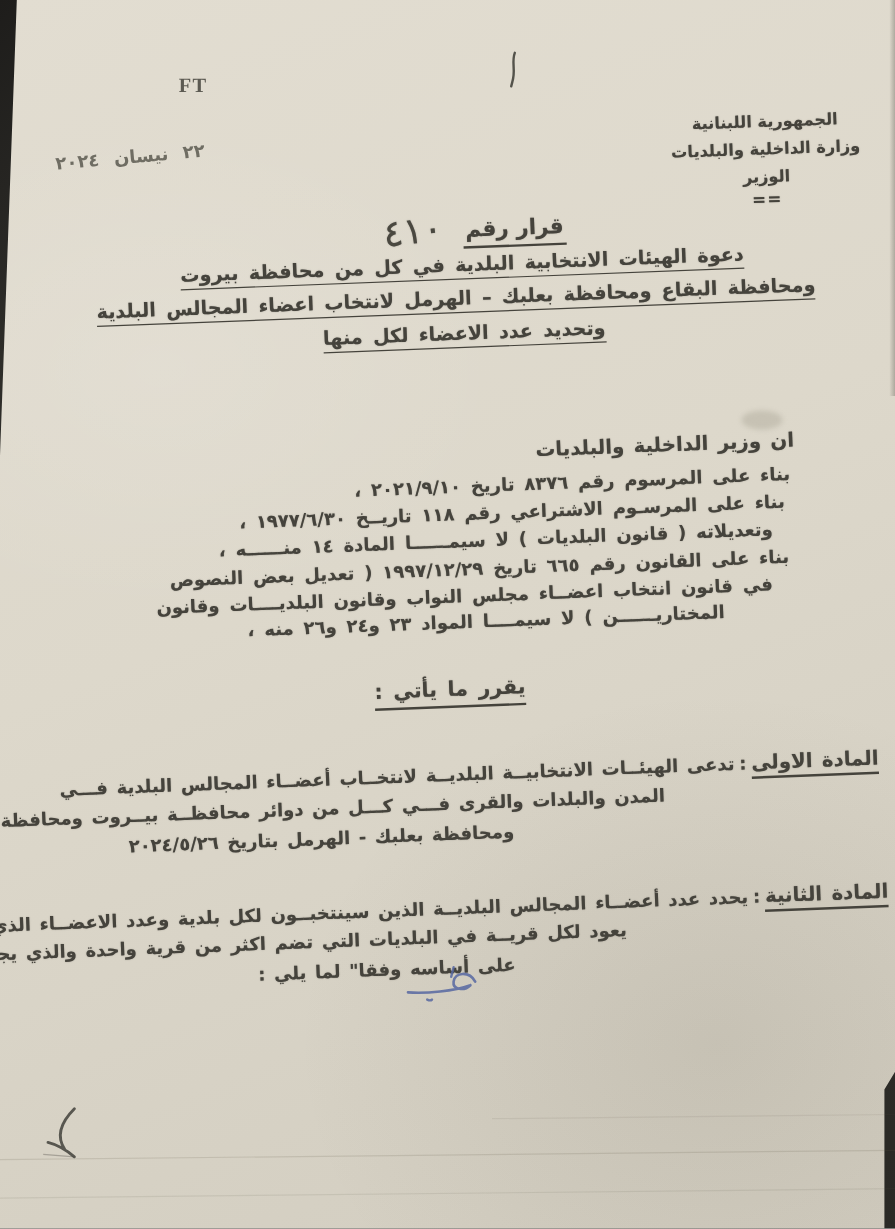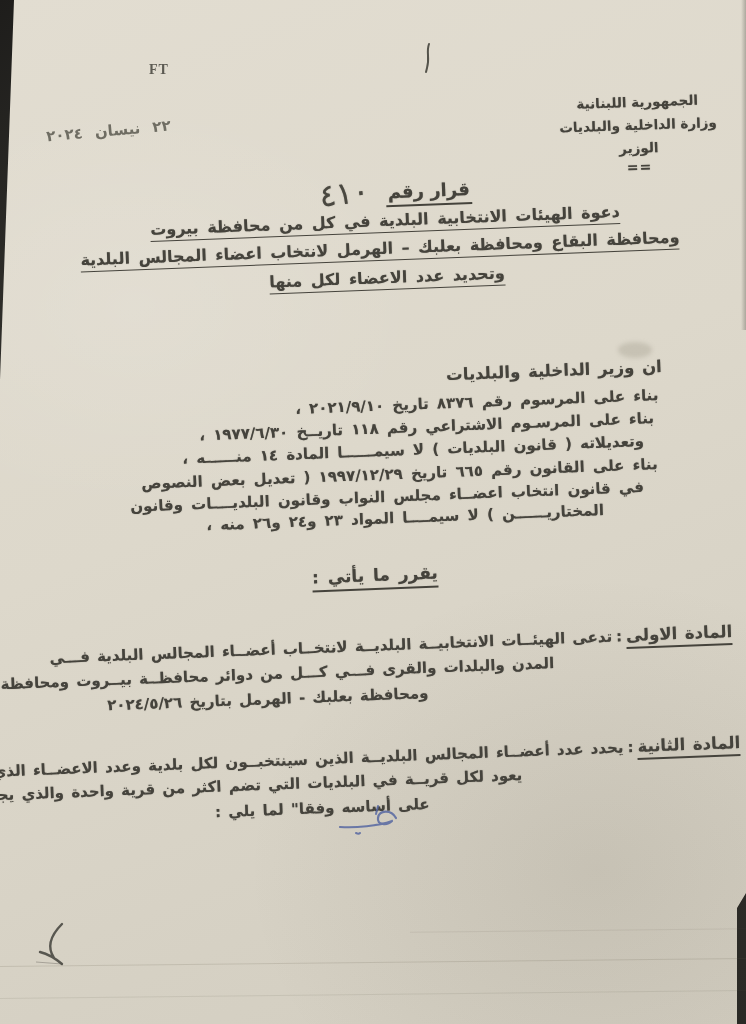--- a/index.html
+++ b/index.html
@@ -33,21 +33,21 @@
   .tilt-l{transform-origin:0 50%;}
   .tilt-c{transform:translateX(-50%) rotate(-2.2deg);}
 
   .letterhead{right:30px;top:88px;font-size:13.5px;font-weight:700;line-height:23px;
     text-align:center;transform:rotate(-2deg);transform-origin:100% 0;}
   .letterhead .sep{line-height:14px;font-size:14px;letter-spacing:1px;}
 
   .stamp-date{left:46px;top:122px;font-size:15px;font-weight:700;word-spacing:7px;
     color:#6f6d63;text-shadow:none;transform:rotate(-5deg);}
   .ft{left:149px;top:62px;font-family:"Liberation Serif",serif;font-weight:700;
-    font-size:14px;letter-spacing:1px;color:#5c5a52;text-shadow:none;}
+    font-size:17px;letter-spacing:1px;color:#5c5a52;text-shadow:none;}
 
   .title-row{right:274px;top:178px;display:flex;flex-direction:row;direction:rtl;
     align-items:flex-start;transform:rotate(-2.2deg);transform-origin:100% 50%;}
   .title-label{font-size:18px;font-weight:700;border-bottom:2px solid #45433c;padding:0 2px 3px 2px;}
   .title-number{font-size:31px;font-weight:400;margin-right:16px;color:#4a4840;
     transform:rotate(-5deg) translateY(-8px);}
 
   .subject{font-size:16px;font-weight:700;word-spacing:3px;
     border-bottom:1.8px solid #45433c;padding-bottom:2px;}
 

